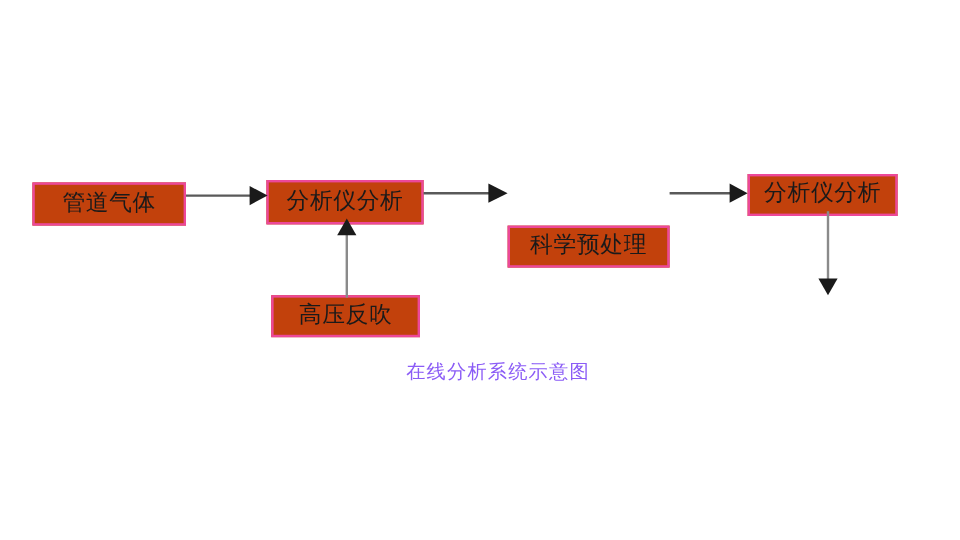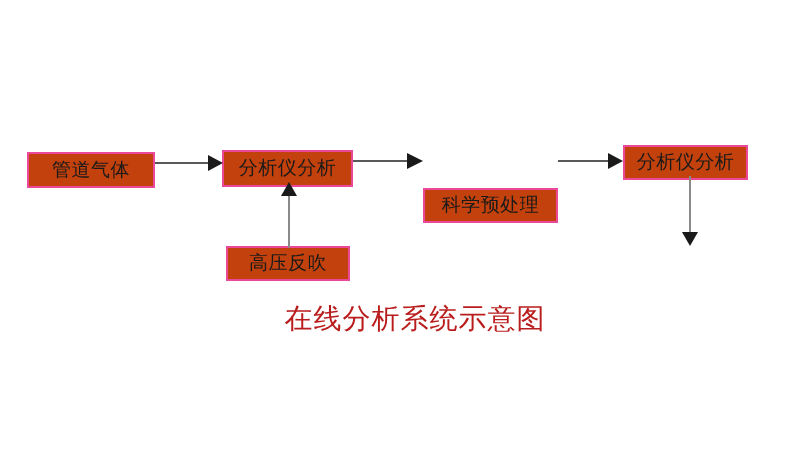--- a/index.html
+++ b/index.html
@@ -54,22 +54,22 @@
   #conn-pre-to-analyzer  { left: 558px; top: 146px; }
   #conn-backblow-to-samp { left: 274px; top: 182px; }
   #conn-analyzer-to-data { left: 676px; top: 176px; }
 
   .caption {
     position: absolute;
     left: 0;
     top: 300px;
     width: 800px;
     text-align: center;
-    color: #b91c1c;
-    font-size: 28px;
+    color: #8b5cf6;
+    font-size: 16px;
     letter-spacing: 1px;
     font-family: "Liberation Serif", "DejaVu Serif", serif;
   }
   .caption-inner {
     display: inline-block;
     transform: translateX(15px);
   }
 </style>
 </head>
 <body>

